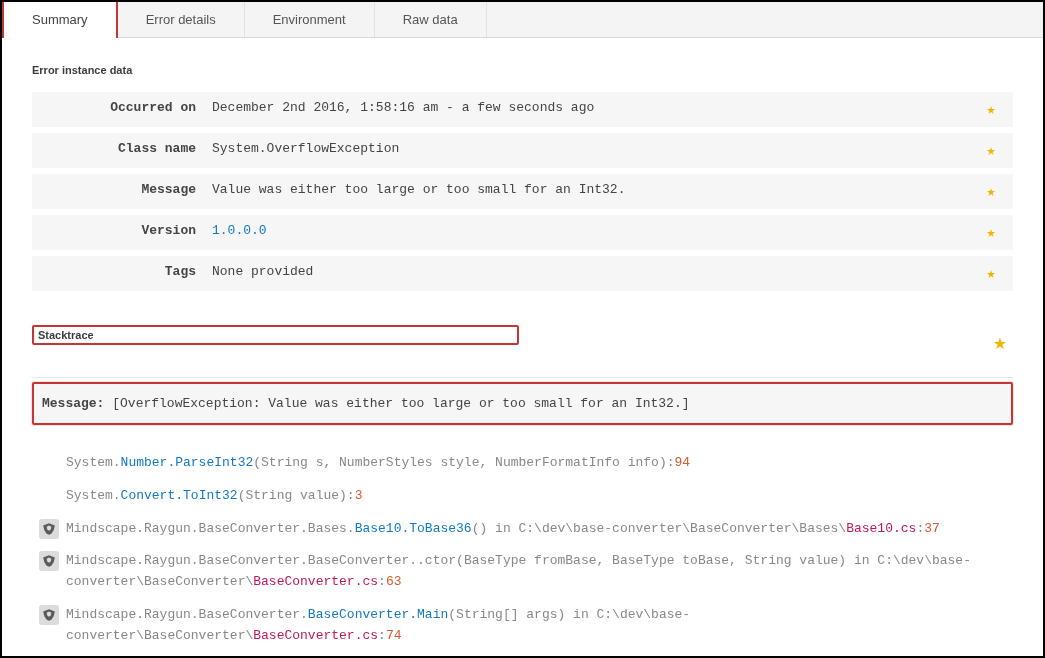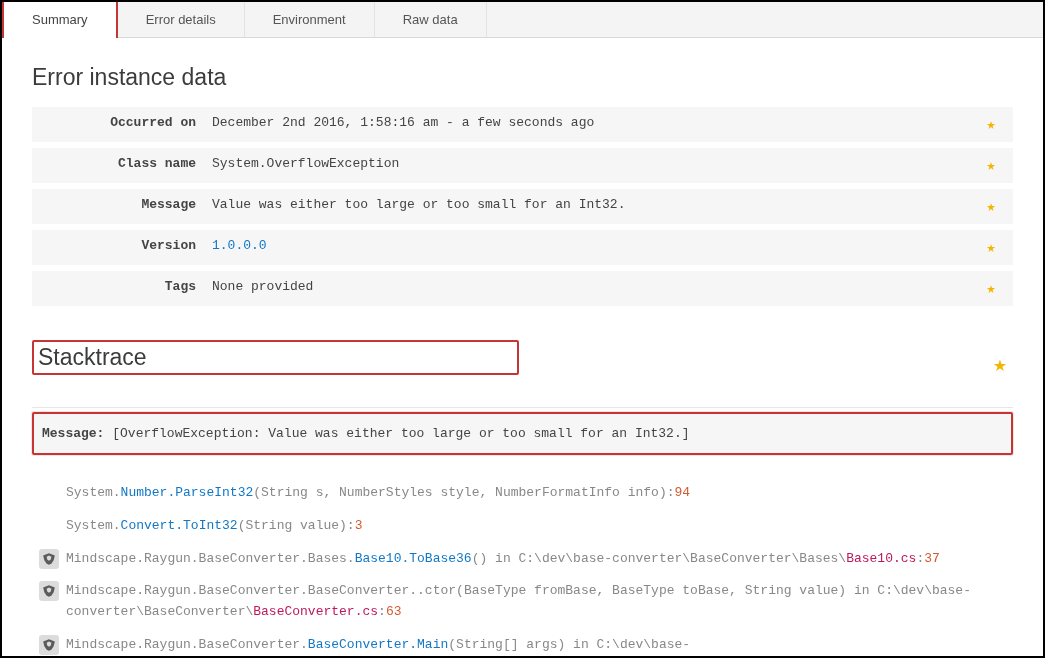--- a/index.html
+++ b/index.html
@@ -29,22 +29,22 @@
     border-left: 2px solid #c63535;
     border-right: 2px solid #c63535;
     border-bottom: none;
     margin-top: -2px;
     margin-bottom: -1px;
     color: #444;
     font-weight: 500;
   }
   .content { padding: 26px 30px 10px 30px; }
   h2.section-title {
-    font-size: 23px;
-    font-weight: 400;
+    font-size: 11px;
+    font-weight: 700;
     color: #3c3c3c;
     margin-bottom: 16px;
   }
   h2.section-title.highlighted {
     display: inline-block;
     border: 2px solid #c63535;
     padding: 2px 6px 2px 4px;
     border-radius: 2px;
   }
   .kv-rows { margin-bottom: 34px; }

